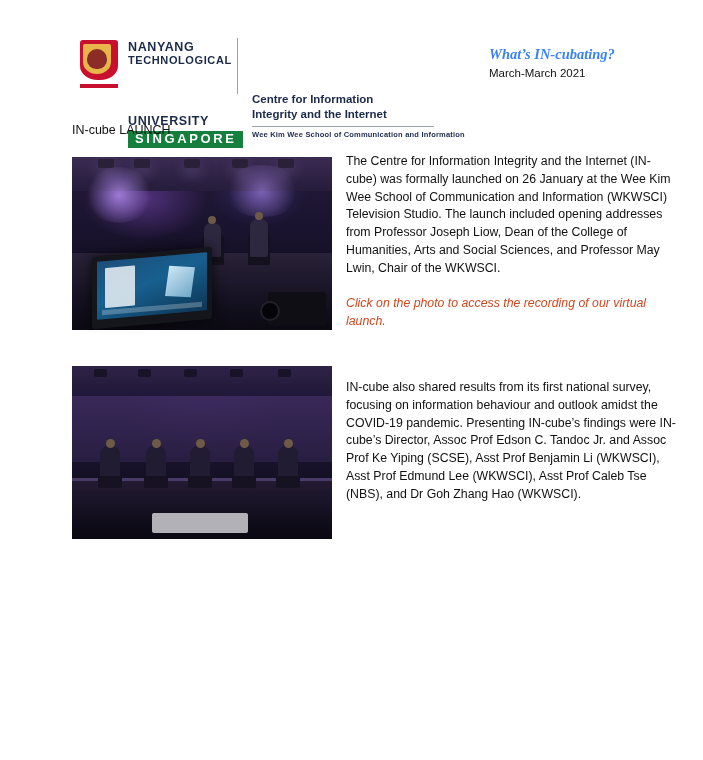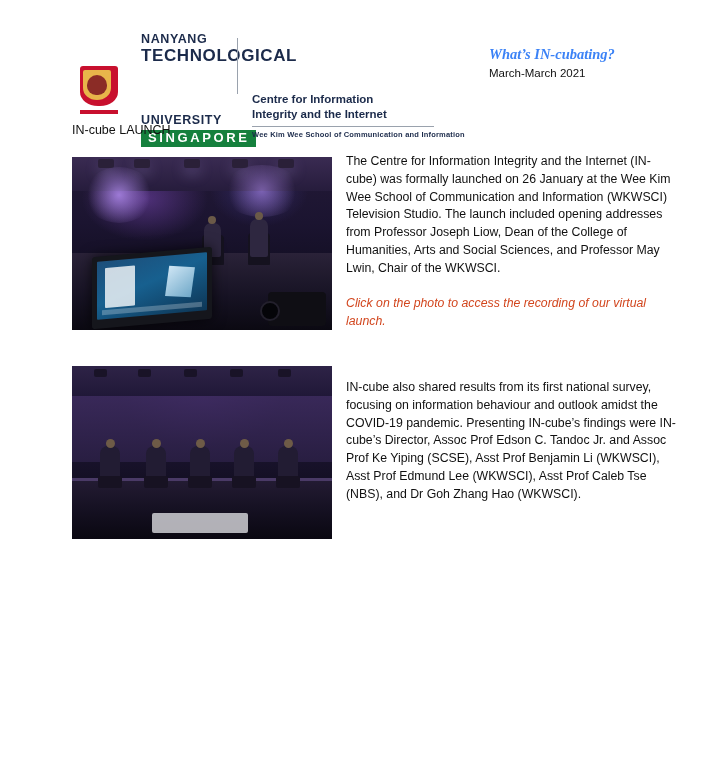--- a/index.html
+++ b/index.html
@@ -24,24 +24,23 @@
   .header {
     position: absolute;
     left: 0;
     top: 32px;
     width: 703px;
     height: 70px;
   }
   .logo-block {
     position: absolute;
     left: 78px;
-    top: 0;
+    top: 8px;
     display: flex;
-    align-items: center;
-    gap: 13px;
+    align-items: flex-start;
   }
   .crest {
     width: 42px;
     height: 48px;
     position: relative;
     margin-right: 8px;
   }
   .crest-shield {
     position: absolute;
     left: 2px;
@@ -83,21 +82,21 @@
     line-height: 1.12;
   }
   .wordmark .l1,
   .wordmark .l2,
   .wordmark .l3 {
     font-weight: bold;
     letter-spacing: .6px;
     color: #1b2a4a;
   }
   .wordmark .l1 { font-size: 12.5px; }
-  .wordmark .l2 { font-size: 17px; }
+  .wordmark .l2 { font-size: 11px; }
   .wordmark .l3 { font-size: 12.5px; margin-top: 48px; }
   .wordmark .l4 {
     display: inline-block;
     margin-top: 3px;
     background: #15803d;
     color: #ffffff;
     font-size: 13px;
     font-weight: bold;
     letter-spacing: 2.6px;
     padding: 1px 7px 1.5px 7px;

